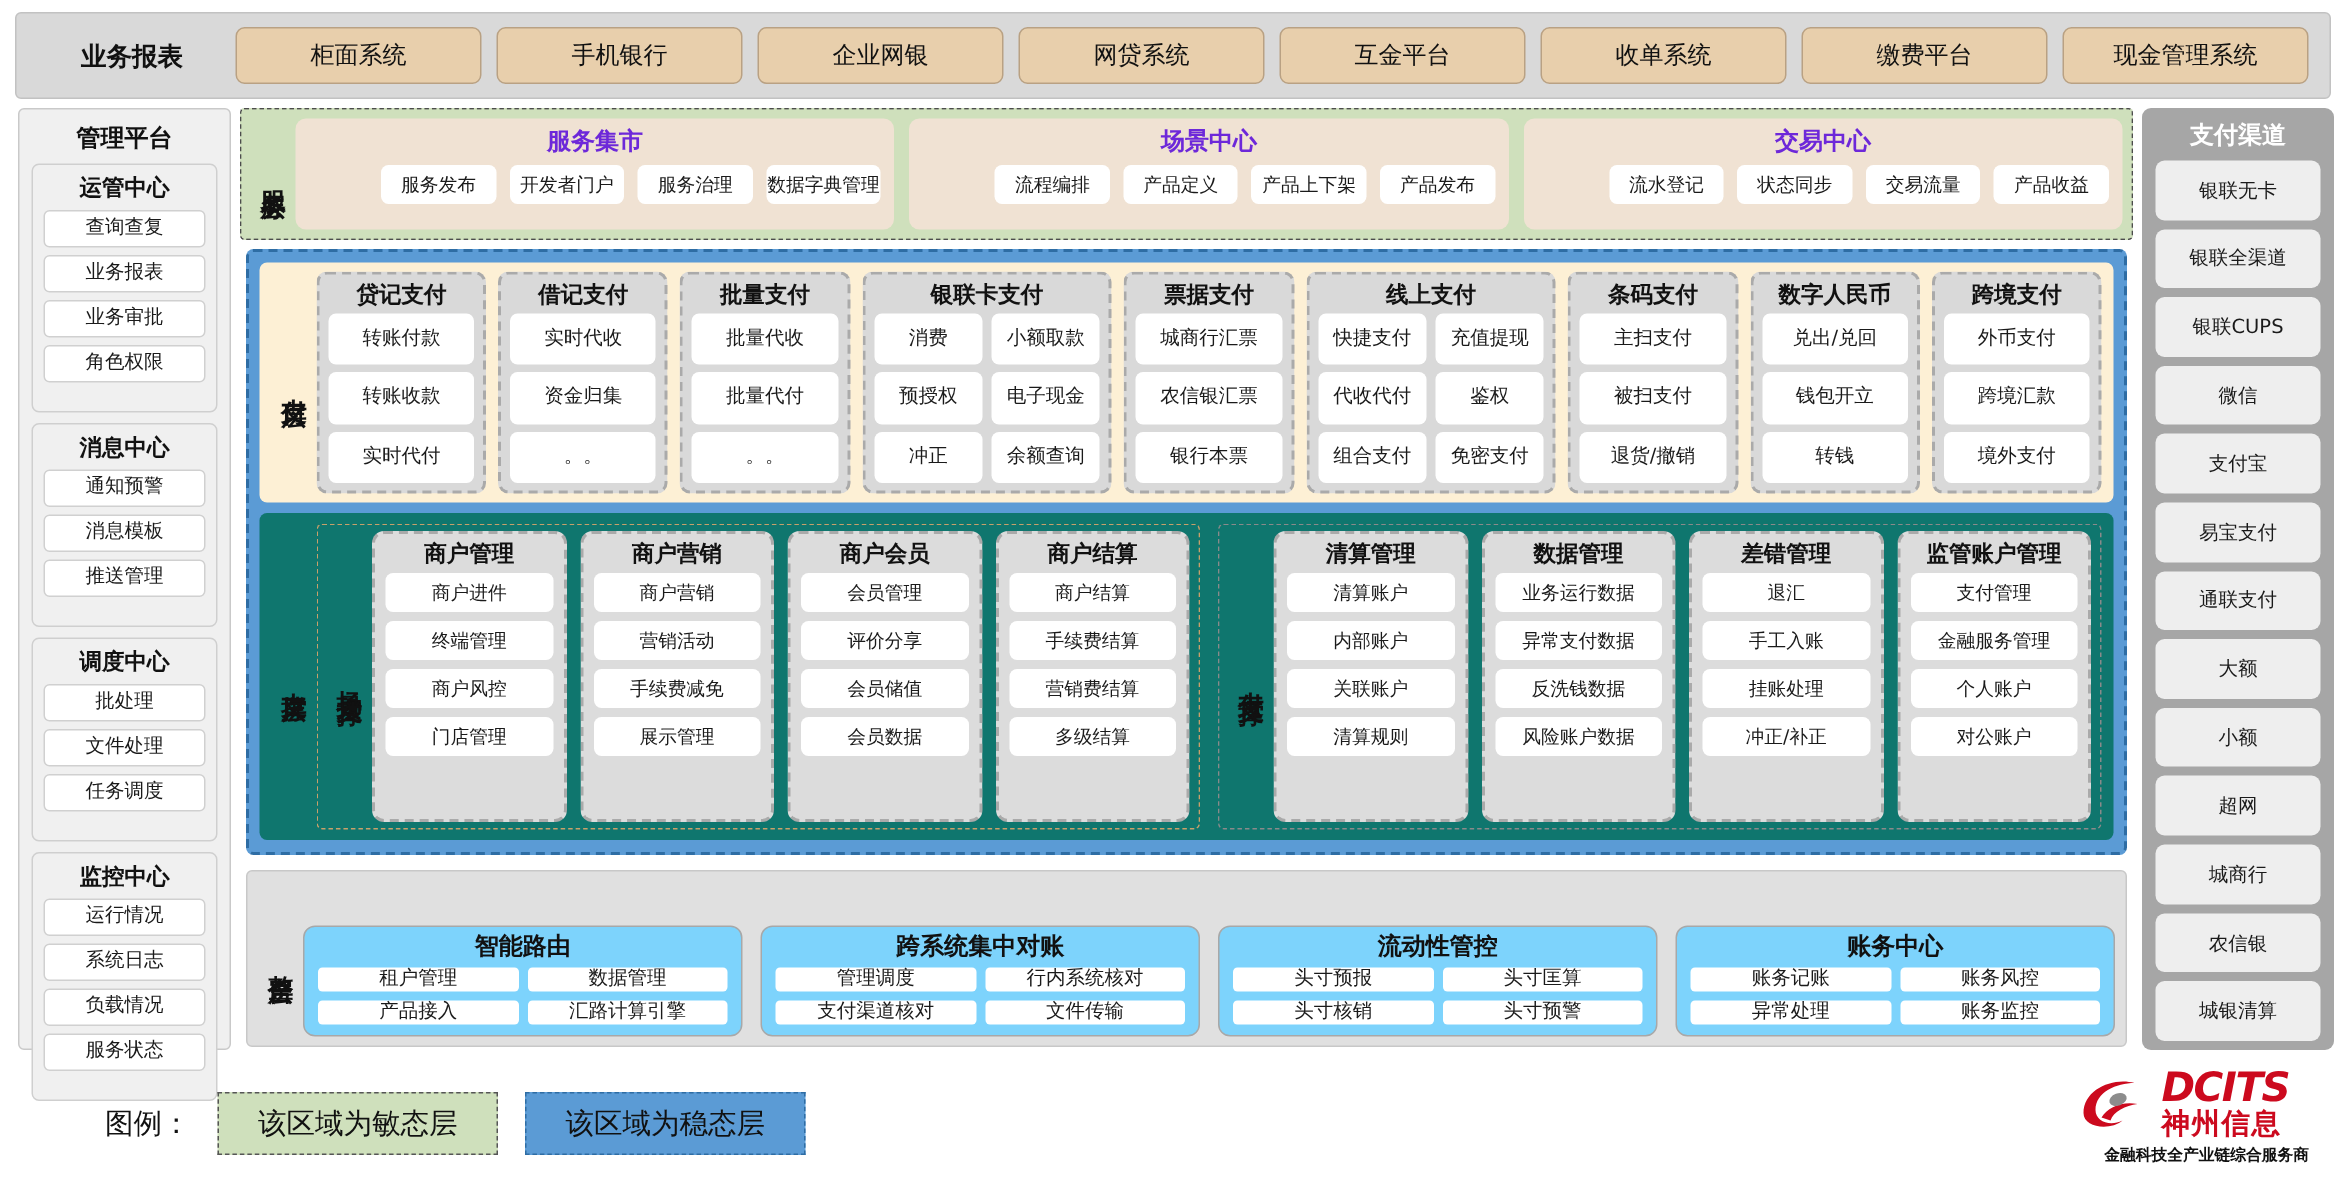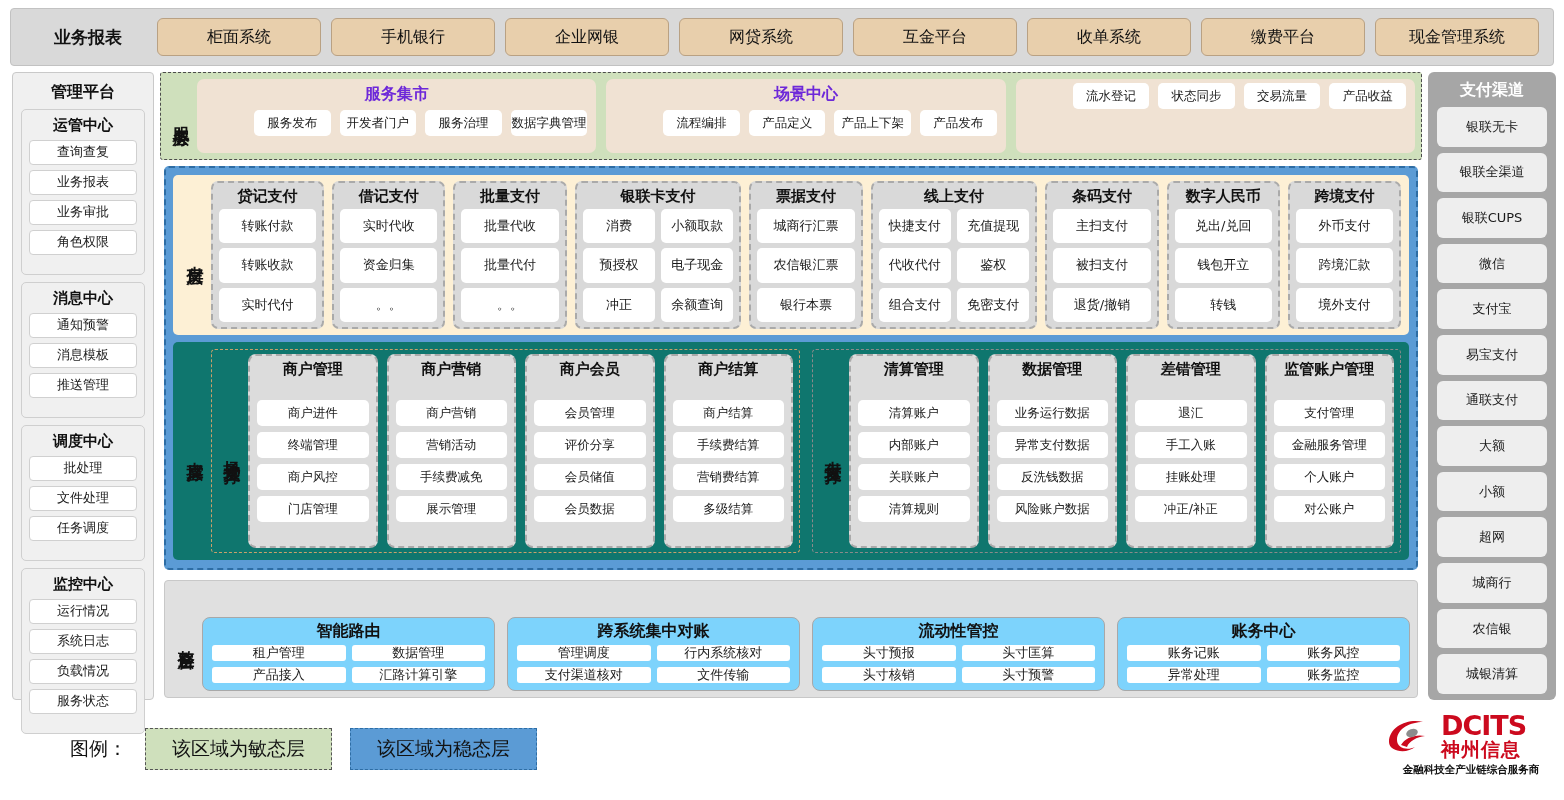--- a/index.html
+++ b/index.html
@@ -116,21 +116,21 @@
     border: 1px dashed #c8a06a; border-radius: 4px; padding: 4px 6px;
   }
   .sup-box.gray { border: 1px dashed #8a8a8a; }
   .sup-inner { display: flex; flex: 1; gap: 9px; }
   .sup-group {
     flex: 1; background: #dcdcdc; border: 2px dashed #aaaaaa; border-radius: 8px;
     padding: 3px 7px 6px; display: flex; flex-direction: column;
   }
   .sup-group .pg-title { font-size: 15px; }
   .sup-group .chip { border: none; border-radius: 5px; font-size: 12.5px; height: 26px; }
-  .sup-col { display: flex; flex-direction: column; gap: 6px; flex: 1; justify-content: center; }
+  .sup-col { display: flex; flex-direction: column; gap: 6px; flex: 1; }
 
   
   .integ-layer {
     position: absolute; left: 164px; top: 580px;
     width: 1254px; height: 118px;
     background: #e0e0e0; border: 1px solid #c8c8c8; border-radius: 4px;
     display: flex; align-items: stretch; padding: 6px 7px;
   }
   .integ-groups { display: flex; flex: 1; gap: 12px; }
   .integ-group {
@@ -164,21 +164,21 @@
     height: 42px; display: flex; align-items: center; justify-content: center;
     font-size: 19px; color: #111; padding: 0 26px;
   }
   .legend-green { background: #cfe0bc; border: 1px dashed #555; }
   .legend-blue  { background: #5b9bd5; border: 1px dashed #2e6da4; }
 
   
   .logo { position: absolute; left: 1385px; top: 712px; width: 172px; }
   .logo-row { display: flex; align-items: center; gap: 4px; }
   .logo-text { display: flex; flex-direction: column; line-height: 1; }
-  .logo-en { font-size: 27px; font-weight: bold; color: #cc0a1e; letter-spacing: -1px; }
+  .logo-en { font-size: 27px; font-weight: bold; color: #cc0a1e; letter-spacing: -1px; font-style: italic; }
   .logo-cn { font-size: 19px; font-weight: bold; color: #cc0a1e; letter-spacing: 1px; margin-top: 1px; }
   .logo-tag { font-size: 10.5px; font-weight: bold; color: #111; margin-top: 4px; text-align: center; }
 </style>
 </head>
 <body>
 
 <div class="page">
 
   <div class="ext-bar">
     <div class="ext-title">业务报表</div>
@@ -241,20 +241,21 @@
         <div class="svc-group">
           <div class="svc-group-title">场景中心</div>
           <div class="svc-chips">
             <div class="chip">流程编排</div>
             <div class="chip">产品定义</div>
             <div class="chip">产品上下架</div>
             <div class="chip">产品发布</div>
           </div>
         </div>
         <div class="svc-group">
+          <div class="svc-group-title">交易中心</div>
           <div class="svc-chips">
             <div class="chip">流水登记</div>
             <div class="chip">状态同步</div>
             <div class="chip">交易流量</div>
             <div class="chip">产品收益</div>
           </div>
         </div>
       </div>
   </div>
 

